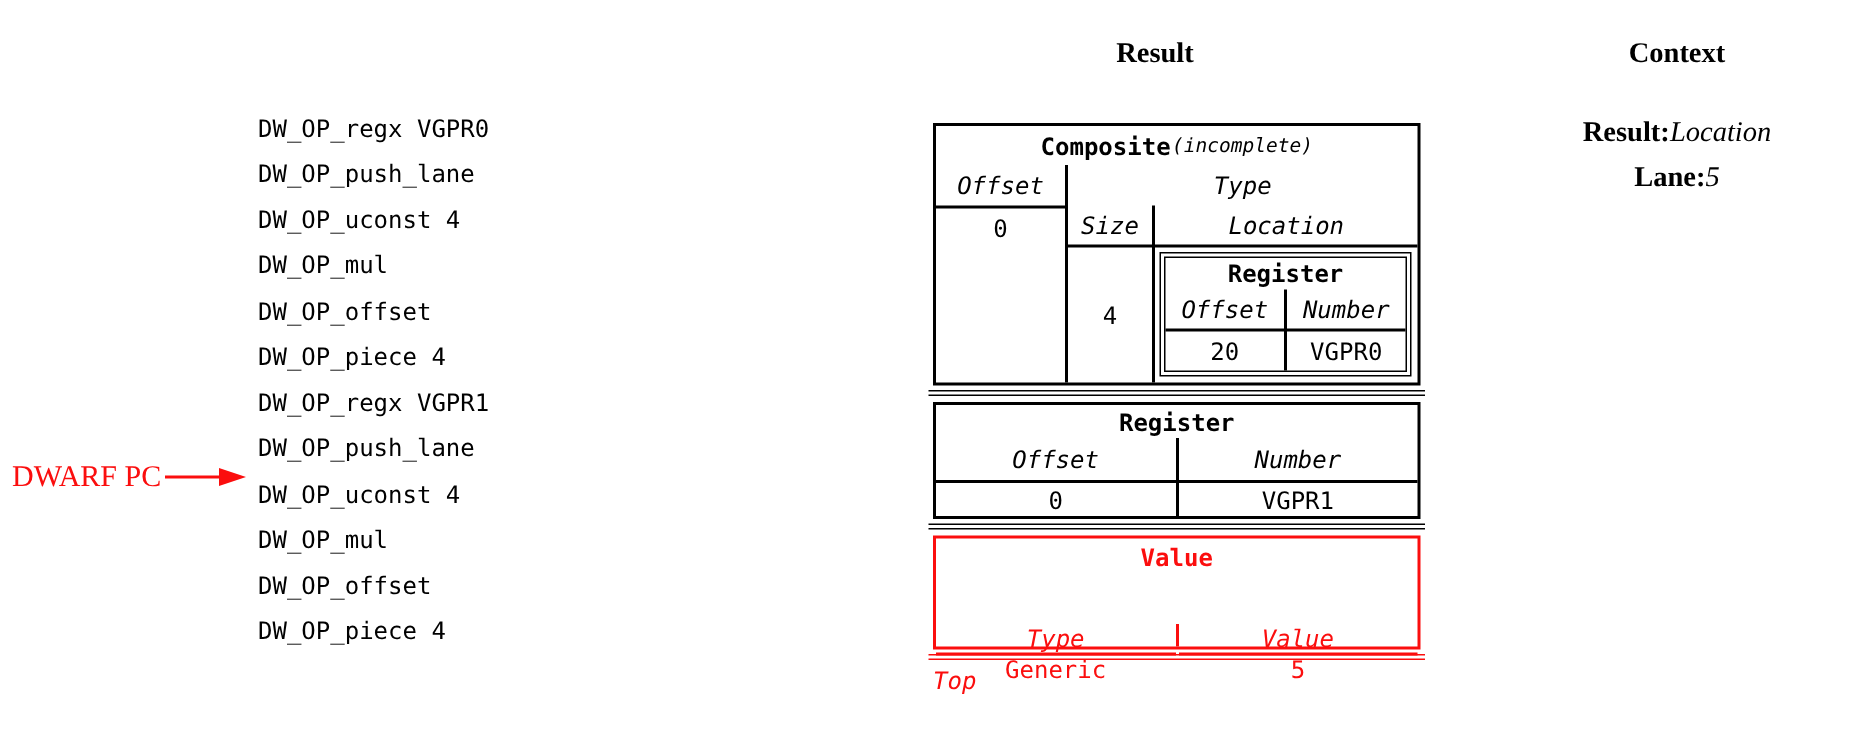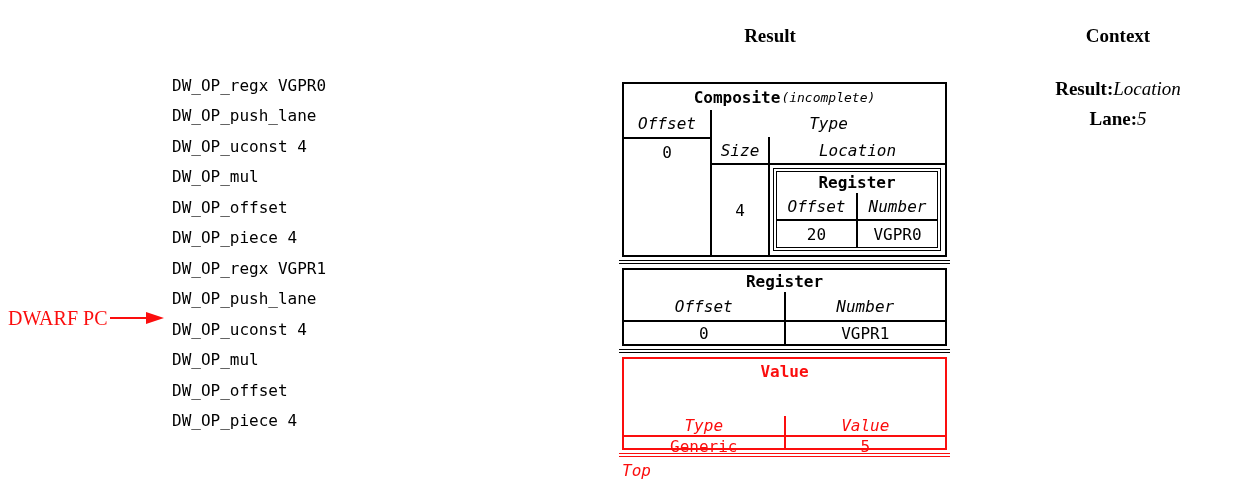--- a/index.html
+++ b/index.html
@@ -56,21 +56,21 @@
   .tc{flex:1;display:flex;flex-direction:column;min-width:0;}
   .tc-left{border-right:2px solid currentColor;}
   .tc-h{border-bottom:2px solid currentColor;font-style:italic;}
   .tc-v{flex:1;}
   .nested .tc-h{height:26px;}
 
   .register{height:78px;}
   .register .tbl-title{height:22px;font-weight:bold;}
   .register .tc-h{height:28px;}
 
-  .value-tbl{height:93px;color:var(--red,#f00);gap:32px;}
+  .value-tbl{height:76px;color:var(--red,#f00);gap:32px;}
   .value-tbl .tbl-title{height:25px;font-weight:bold;}
   .value-tbl .tc-h{height:22px;}
 
   .sep{height:2px;border-top:1px solid currentColor;border-bottom:1px solid currentColor;
        margin:3px -3px 4px -3px;}
   .sep-red{color:var(--red,#f00);}
   .top-label{font-style:italic;font-size:16px;margin-top:2px;color:var(--red,#f00);}
 
   
   .ctx-line{position:absolute;left:998px;width:240px;text-align:center;

